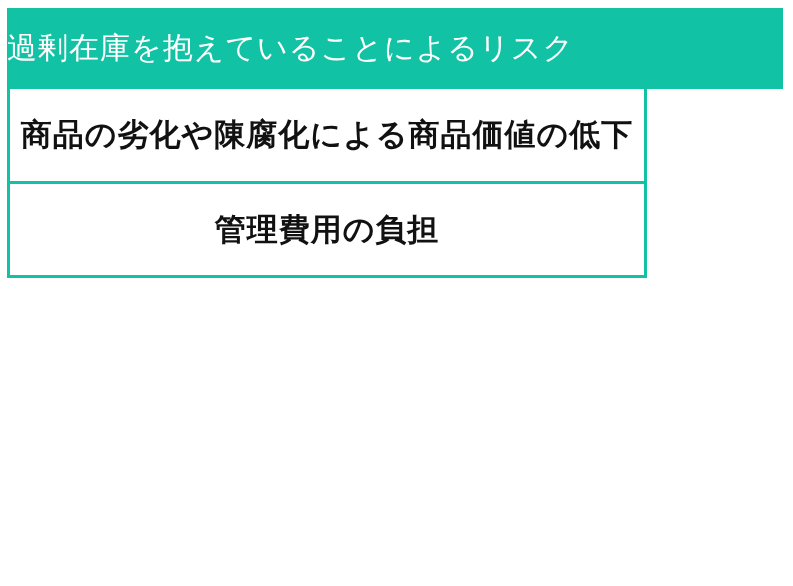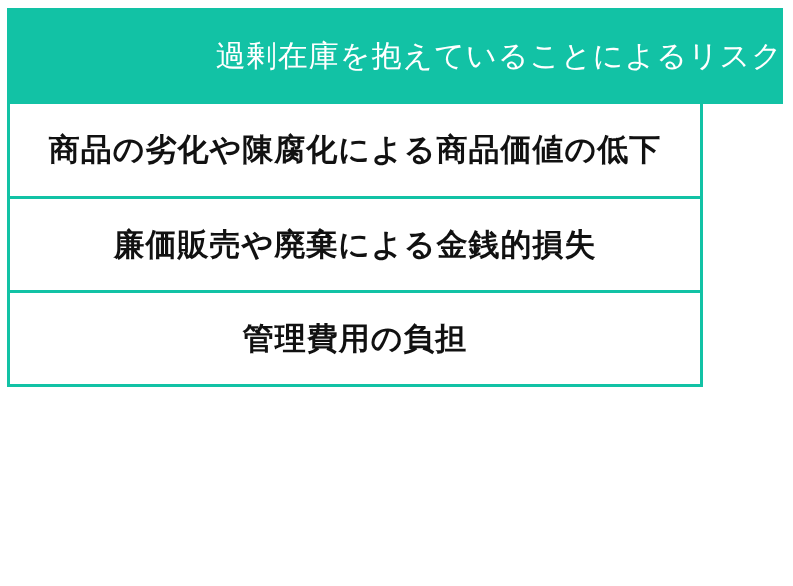--- a/index.html
+++ b/index.html
@@ -15,36 +15,36 @@
       position: relative;
     }
     .risk-table {
       position: absolute;
       left: 7px;
       top: 8px;
       width: 776px;
       box-sizing: border-box;
     }
     .header {
-      height: 96px;
+      height: 81px;
       background: #12c2a5;
       color: #ffffff;
       display: flex;
       align-items: center;
-      justify-content: flex-end;
+      justify-content: flex-start;
       font-size: 30px;
       font-weight: normal;
       letter-spacing: 1px;
     }
     .rows {
       border-left: 3px solid #12c2a5;
       border-right: 3px solid #12c2a5;
       border-bottom: 3px solid #12c2a5;
       box-sizing: border-box;
-      width: 696px;
+      width: 640px;
     }
     .row {
       height: 91px;
       border-top: 3px solid #12c2a5;
       display: flex;
       align-items: center;
       justify-content: center;
       font-size: 31px;
       font-weight: bold;
       color: #111111;
@@ -60,19 +60,16 @@
 
 <div class="risk-table">
   <div class="header">
     <span>過剰在庫を抱えていることによるリスク</span>
   </div>
   <div class="rows">
     <div class="row">
       <span>商品の劣化や陳腐化による商品価値の低下</span>
     </div>
     <div class="row">
-      <span>廉価販売や廃棄による金銭的損失</span>
-    </div>
-    <div class="row">
       <span>管理費用の負担</span>
     </div>
   </div>
 </div>
 
 </body></html>

